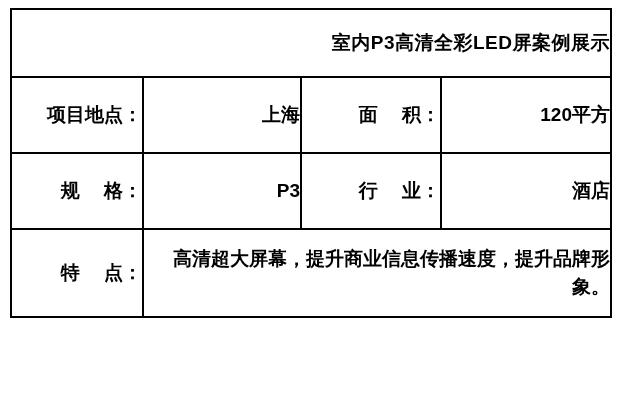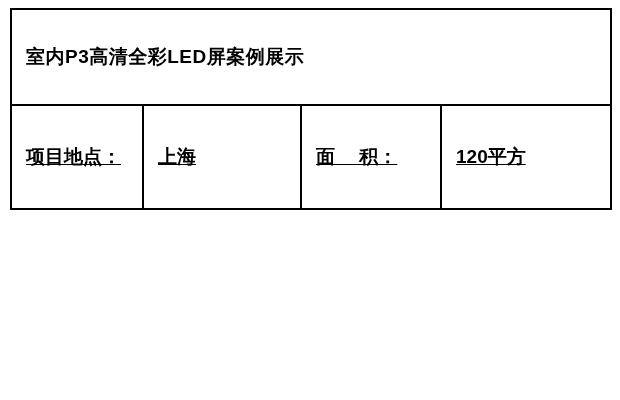--- a/index.html
+++ b/index.html
@@ -22,35 +22,34 @@
     background: #ffffff;
   }
   table.spec {
     width: 600px;
     border-collapse: collapse;
     table-layout: fixed;
     background: #ffffff;
   }
   table.spec td {
     border: 2px solid #000000;
-    text-align: left;
+    text-align: right;
     vertical-align: middle;
     font-size: 19px;
     font-weight: bold;
     color: #000000;
-    padding: 14px;
+    padding: 0;
   }
   td.title-cell {
     height: 66px;
     font-size: 21px;
     letter-spacing: 0.5px;
   }
   td.row-cell {
     height: 74px;
-    text-decoration: underline;
   }
   td.label-cell {
     font-size: 19px;
   }
   td.value-cell {
     font-size: 19px;
   }
   td.feature-label {
     height: 86px;
   }
@@ -78,17 +77,27 @@
         <td class="title-cell" colspan="4">室内P3高清全彩LED屏案例展示</td>
       </tr>
 
       <tr>
         <td class="row-cell label-cell">项目地点：</td>
         <td class="row-cell value-cell">上海</td>
         <td class="row-cell label-cell">面　 积：</td>
         <td class="row-cell value-cell">120平方</td>
       </tr>
 
+      <tr>
+        <td class="row-cell label-cell">规　 格：</td>
+        <td class="row-cell value-cell">P3</td>
+        <td class="row-cell label-cell">行　 业：</td>
+        <td class="row-cell value-cell">酒店</td>
+      </tr>
 
 
+      <tr>
+        <td class="feature-label label-cell">特　 点：</td>
+        <td class="feature-value" colspan="3">高清超大屏幕，提升商业信息传播速度，提升品牌形象。</td>
+      </tr>
     </tbody>
   </table>
 </div>
 
 </body></html>

